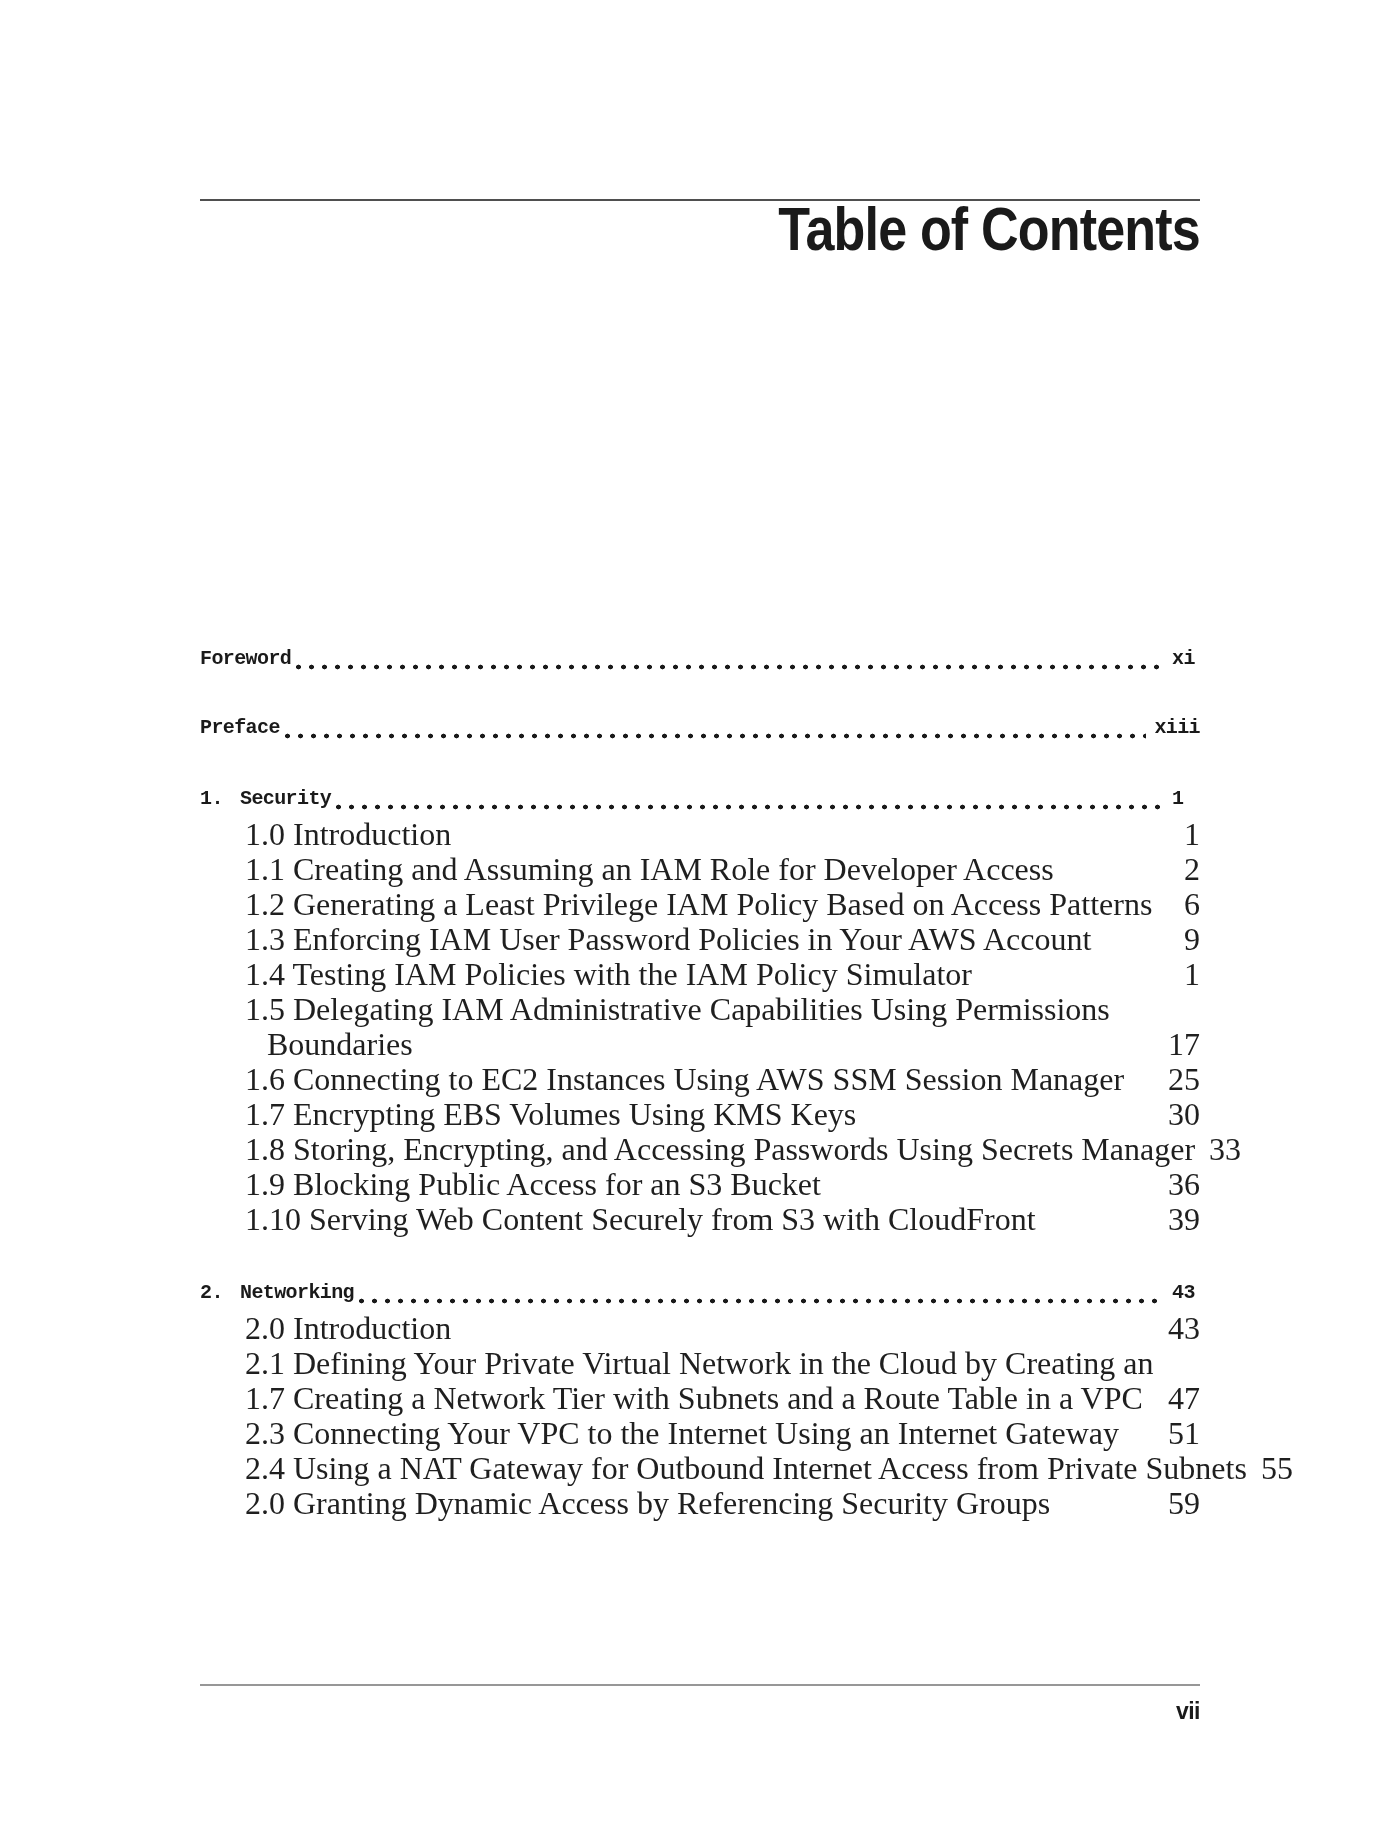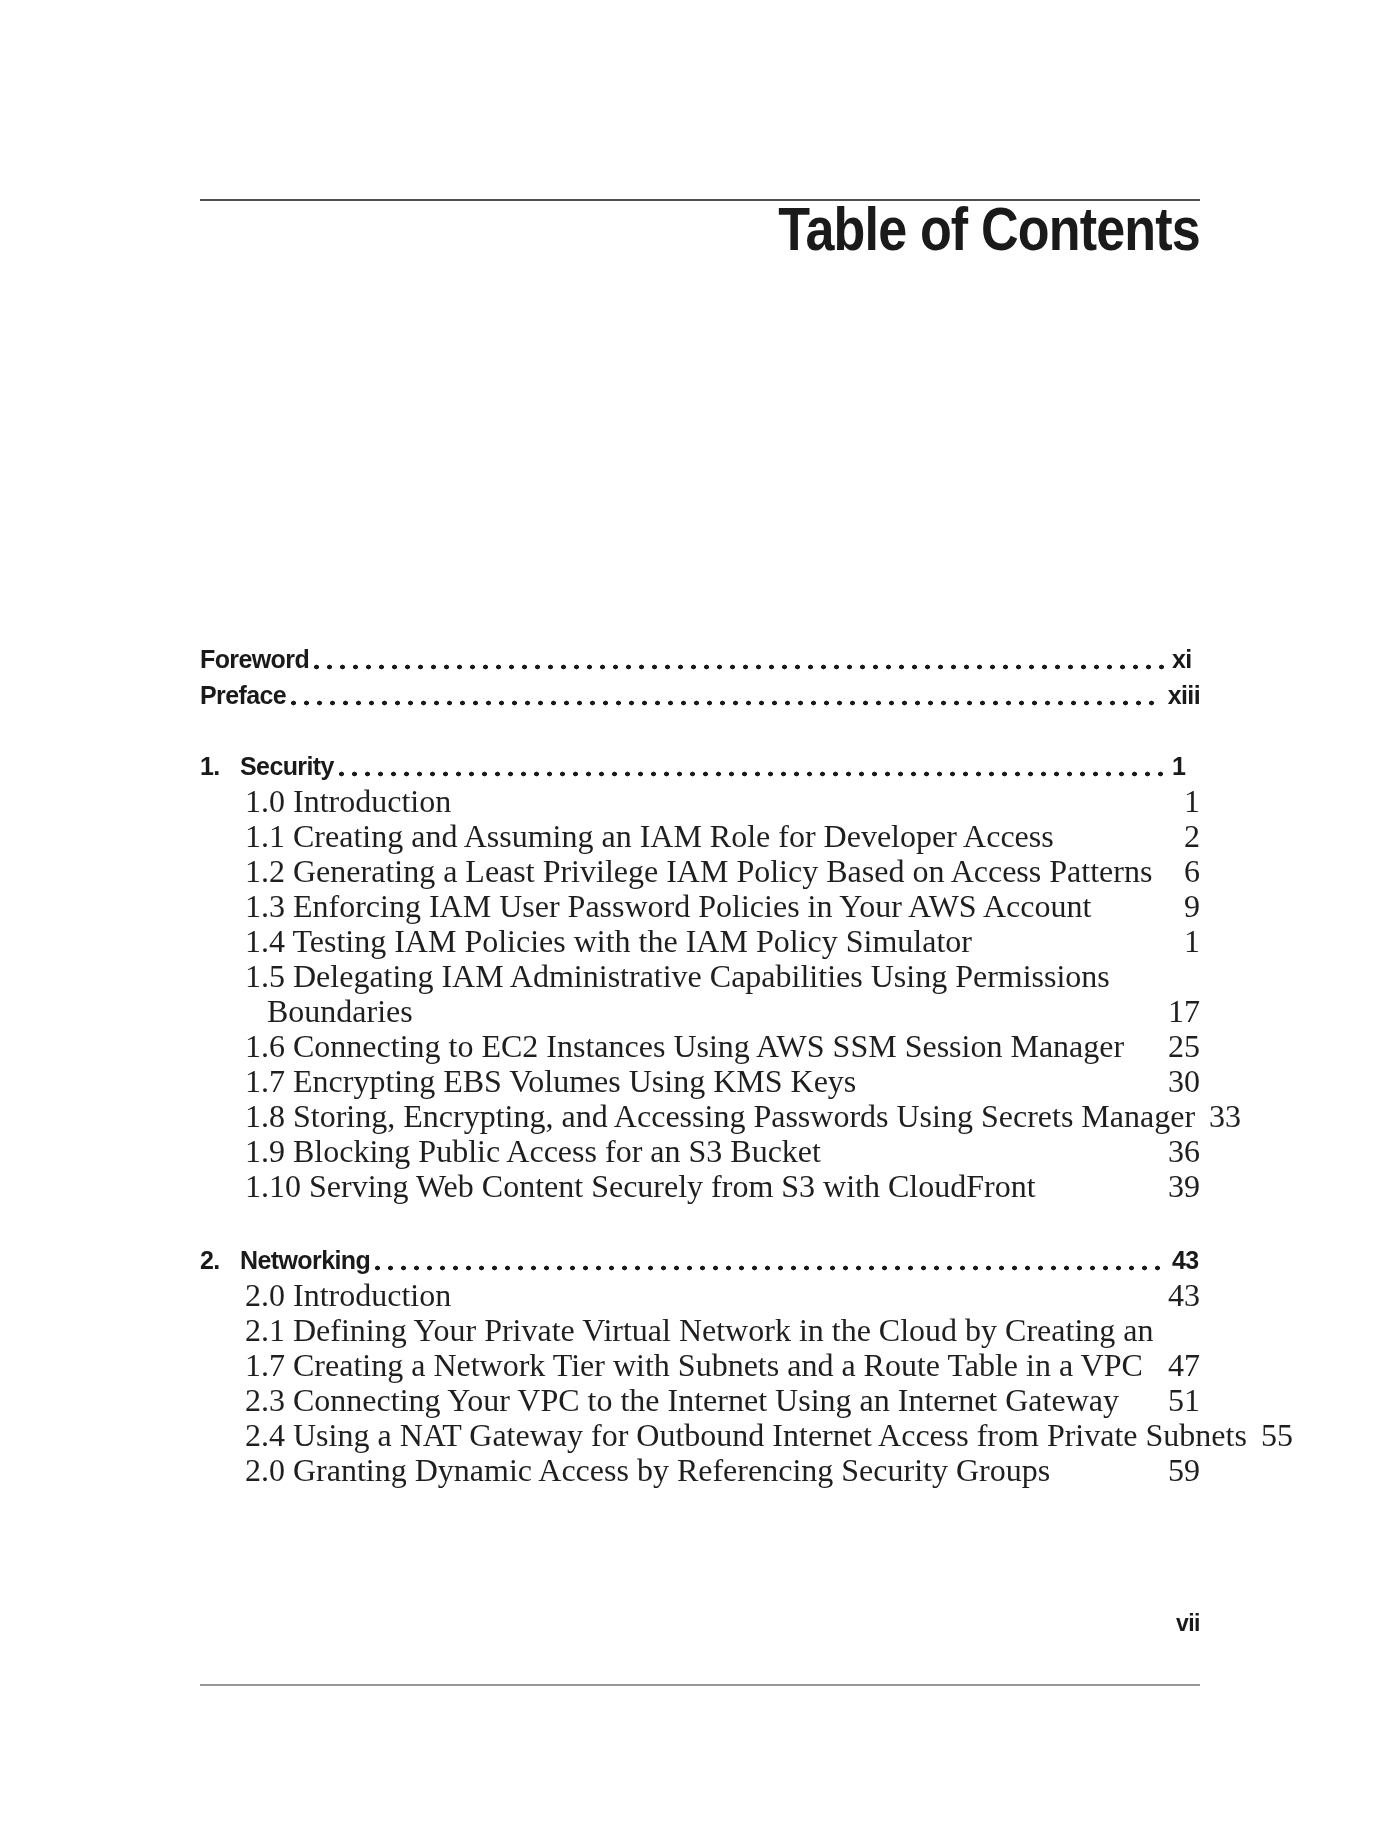--- a/index.html
+++ b/index.html
@@ -32,25 +32,26 @@
   }
 
   .toc { position: absolute; left: 200px; top: 641px; width: 1000px; }
 
   
   .fm-row, .chapter-row {
     display: flex;
     height: 36px;
     line-height: 36px;
     font-weight: bold;
-    font-size: 25px;
+    font-size: 20px;
     letter-spacing: -0.6px;
     white-space: nowrap;
-  }
-  .fm-row + .fm-row { }
+    font-family: Liberation Mono, monospace;
+  }
+  .fm-row + .fm-row { margin-top: 33px; }
   .chapter-row { margin-top: 35px; }
   .chapter-row.second { margin-top: 38px; }
 
   .ch-num { width: 40px; flex: 0 0 40px; }
 
   .leader {
     flex: 1 1 auto;
     align-self: flex-end;
     height: 6px;
     margin: 0 8px 7px 5px;
@@ -69,21 +70,21 @@
     height: 35px;
     line-height: 35px;
     white-space: nowrap;
   }
   .item-text { flex: 1 1 auto; padding-left: 45px; overflow: visible; }
   .item-row.cont .item-text { padding-left: 67px; }
   .item-page { flex: 0 0 46px; text-align: right; }
 
   .footer-page {
     position: absolute;
-    top: 1610px;
+    top: 1698px;
     right: 200px;
     font-size: 23px;
     font-weight: bold;
     letter-spacing: -0.5px;
   }
 </style>
 </head>
 <body>
 
 <div class="page">

